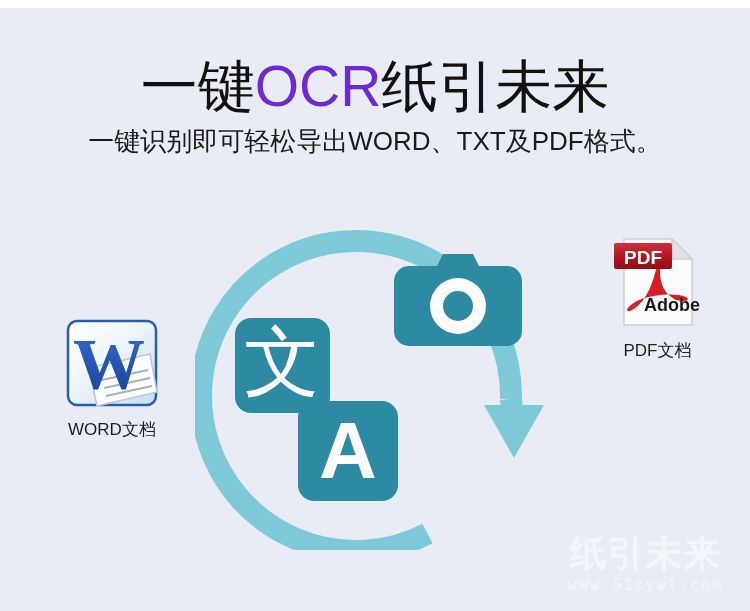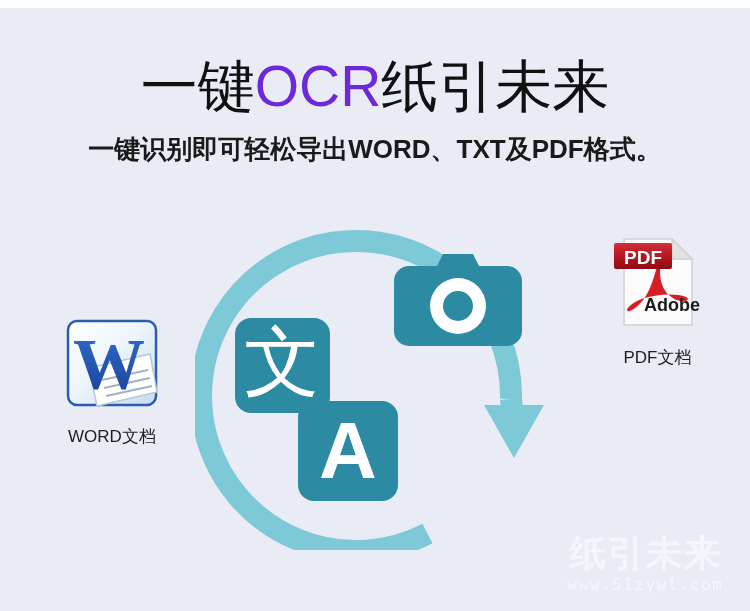--- a/index.html
+++ b/index.html
@@ -42,45 +42,45 @@
     font-size: 57px;
     line-height: 68px;
     font-weight: 400;
     color: #111111;
     letter-spacing: 0px;
     white-space: nowrap;
   }
   .title .ocr { color: #6d28d9; }
 
   .subtitle {
-    margin-top: 12px;
+    margin-top: 4px;
     font-size: 26px;
     line-height: 34px;
-    font-weight: 700;
+    font-weight: 400;
     color: #1a1a1a;
     white-space: nowrap;
   }
 
   
   .center-graphic {
     position: absolute;
     left: 195px;
     top: 205px;
     width: 350px;
     height: 345px;
   }
   .center-graphic svg { display: block; }
 
   
   .file-item {
     position: absolute;
     text-align: center;
   }
   .file-label {
-    margin-top: 17px;
+    margin-top: 10px;
     font-size: 17px;
     color: #1e1e1e;
     white-space: nowrap;
   }
 
   .word-item  { left: 32px;  top: 318px; width: 160px; }
   .pdf-item   { left: 585px; top: 235px; width: 145px; }
   .txt-item   { left: 585px; top: 398px; width: 145px; }
 
   .icon-box { display: flex; justify-content: center; }

